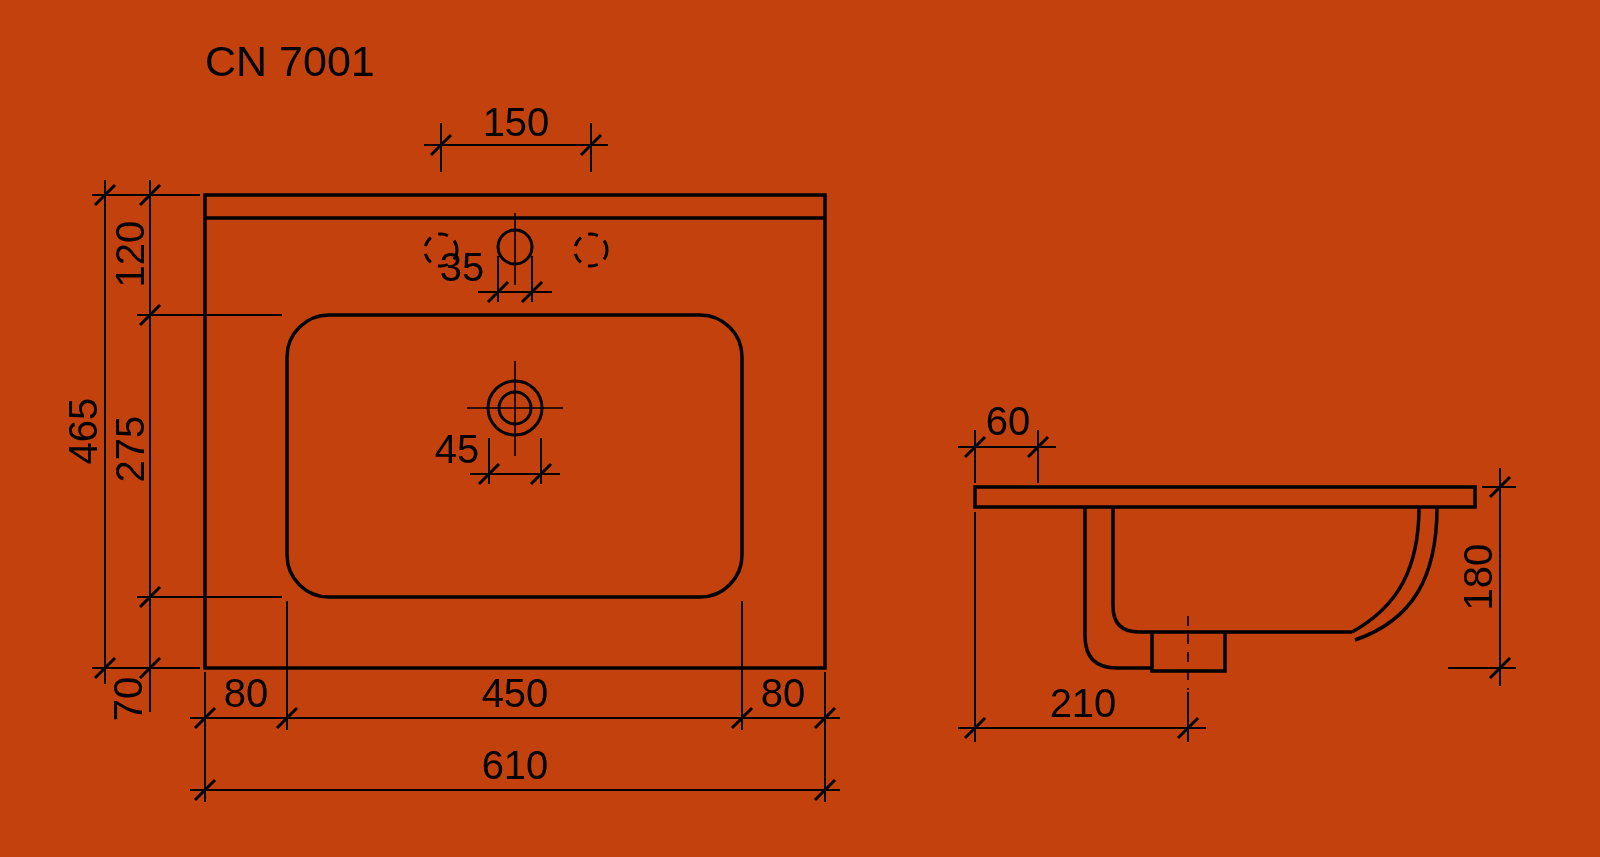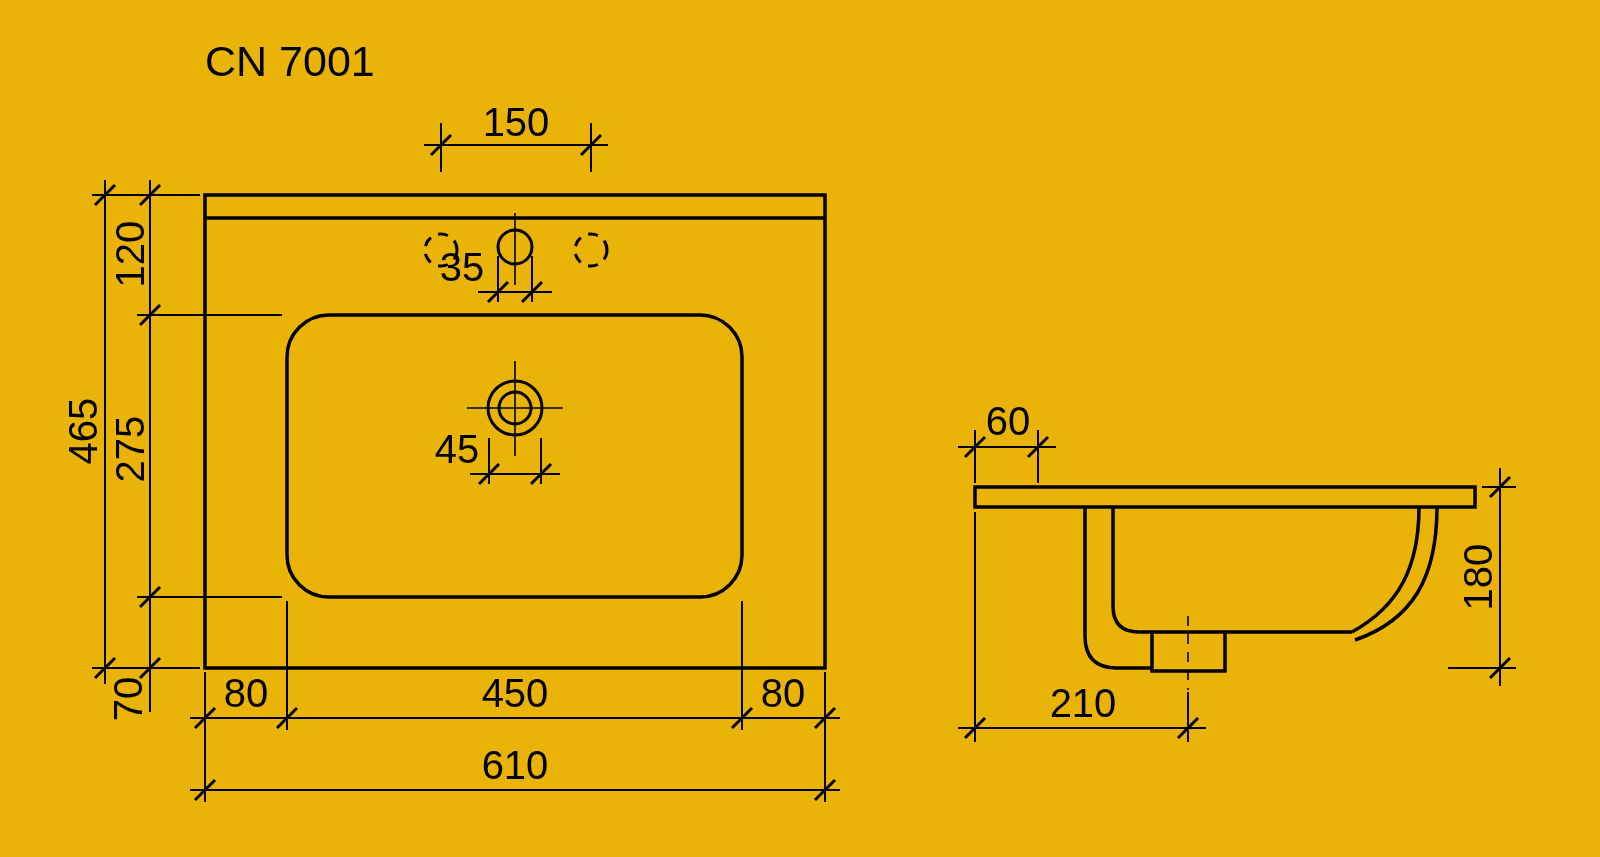--- a/index.html
+++ b/index.html
@@ -1,16 +1,16 @@
 <!DOCTYPE html>
 <html><head>
 <meta charset="utf-8">
 <style>
   html, body { margin: 0; padding: 0; background: #ffffff; }
-  .canvas { width: 1600px; height: 857px; position: relative; background: #eab308; }
+  .canvas { width: 1600px; height: 857px; position: relative; background: #c2410c; }
   svg { display: block; }
   .outline { fill: none; stroke: #000000; stroke-width: 3.5; stroke-linecap: butt; }
   .outline-thin { fill: none; stroke: #000000; stroke-width: 3; }
   .center { fill: none; stroke: #000000; stroke-width: 1.6; }
   .dashed { stroke-dasharray: 10 8; }
   .dim { fill: none; stroke: #000000; stroke-width: 2; }
   .tick { stroke: #000000; stroke-width: 3; }
   text { font-family: "Liberation Sans", "DejaVu Sans", sans-serif;
          font-size: 40px; fill: #000000; }
   .title-text { font-size: 43px; }

